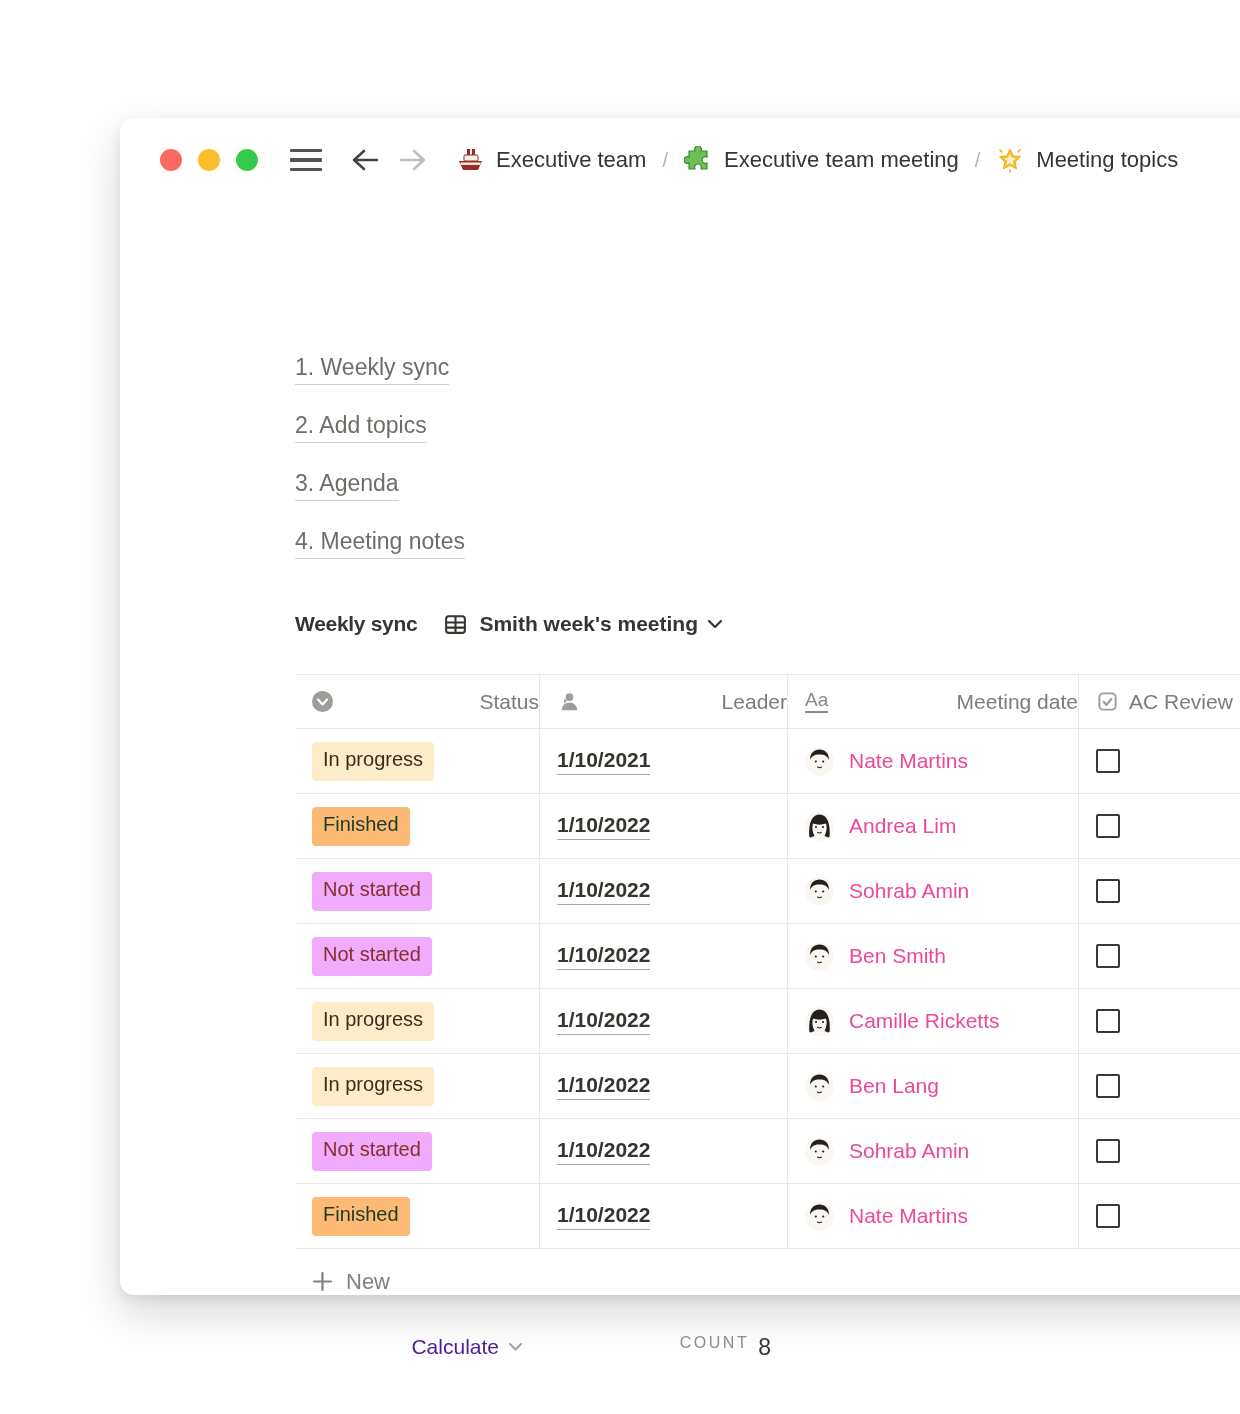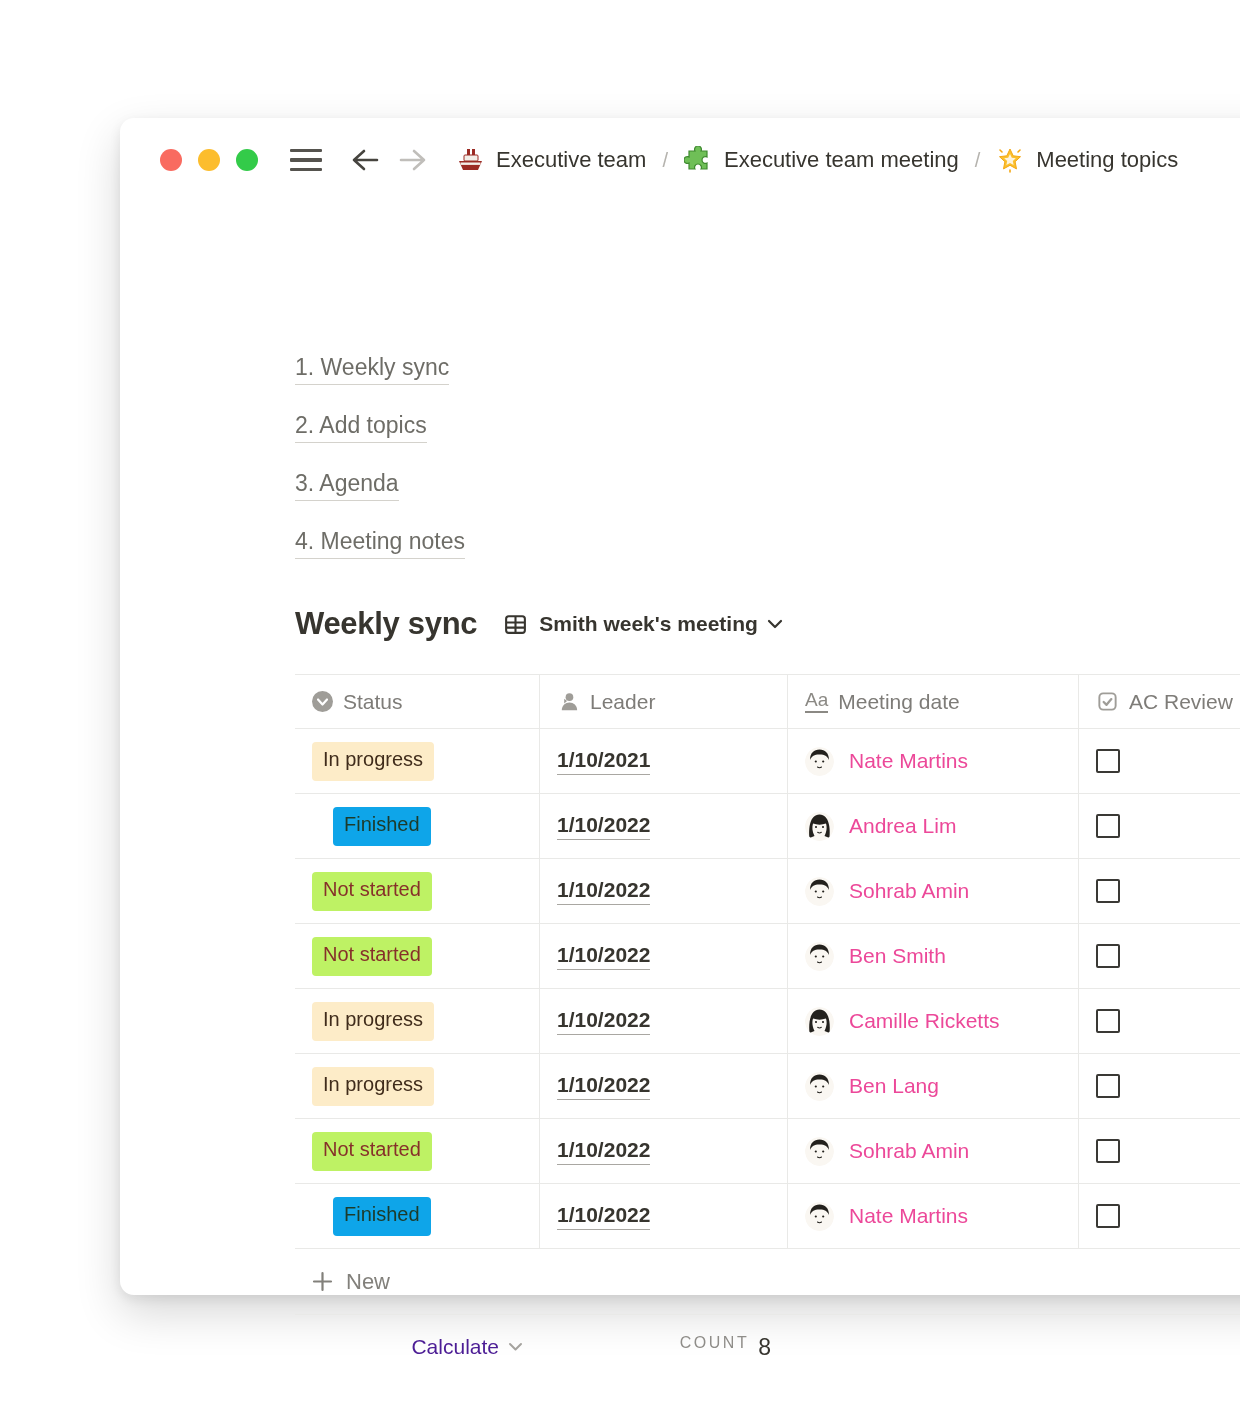--- a/index.html
+++ b/index.html
@@ -39,37 +39,37 @@
   .toc { padding-top: 60px; }
   .toc-item { margin-bottom: 24px; height: 34px; }
   .toc-link {
     display: inline-block;
     font-size: 23px; color: #6e6d67;
     padding-bottom: 3px;
     border-bottom: 1.5px solid #d4d2cc;
     cursor: pointer;
   }
   .db-head { margin-top: 40px; height: 44px; display: flex; align-items: center; }
-  .db-title { font-size: 31px; font-weight: 700; letter-spacing: -0.3px; color: #37352f; }
+  .db-title { font-size: 21px; font-weight: 700; letter-spacing: -0.3px; color: #37352f; }
   .db-view { margin-left: 26px; display: flex; align-items: center; cursor: pointer; }
   .db-view .view-icon { width: 25px; height: 25px; margin-right: 11px; display: inline-flex; }
   .db-view .view-label { font-size: 21px; font-weight: 700; color: #37352f; }
   .db-view .view-chevron { margin-left: 9px; display: inline-flex; }
   
   .table { margin-top: 28px; width: 1245px; border-top: 1px solid #e9e9e7; }
   .trow { display: grid; grid-template-columns: 245px 248px 291px 1fr; align-items: center; border-bottom: 1px solid #e9e9e7; }
   .trow > .cell { height: 100%; display: flex; align-items: center; padding-left: 17px; }
-  .trow > .cell.bordered { border-right: 1px solid #e9e9e7; }
+  .trow > .cell.bordered { border-right: 1px solid #e9e9e7; justify-content: space-between; }
   .thead { height: 54px; color: #7e7c78; font-size: 21px; }
   .thead .hicon { margin-right: 10px; display: inline-flex; align-items: center; }
   .tbodyrow { height: 65px; }
   .badge { font-size: 20px; line-height: 1; padding: 7px 11px 12px; border-radius: 4px; white-space: nowrap; }
   .badge.yellow { background: #fdecc8; color: #402c1b; }
-  .badge.green  { background: #0ea5e9; color: #1d3b2a; margin-left: 21px; }
-  .badge.red    { background: #bef264; color: #86302a; }
+  .badge.green  { background: #fdba74; color: #1d3b2a; }
+  .badge.red    { background: #f0abfc; color: #86302a; }
   .date-link { font-size: 21px; font-weight: 700; color: #37352f; padding-bottom: 2px; border-bottom: 1.5px solid #a9a7a2; cursor: pointer; }
   .leader { display: flex; align-items: center; cursor: pointer; }
   .avatar { width: 29px; height: 29px; margin-right: 15px; border-radius: 50%; overflow: hidden; flex: none; }
   .leader-name { font-size: 21px; color: #ec4899; }
   .rowcheck { width: 24px; height: 24px; border: 2.5px solid #3a3935; border-radius: 2px; background: #fff; cursor: pointer; }
   .select-icon { width: 21px; height: 21px; border-radius: 50%; background: #9f9d98; display: inline-flex; align-items: center; justify-content: center; }
   .aa-icon { font-size: 19px; color: #8b8984; border-bottom: 2px solid #8b8984; line-height: 1.05; padding-bottom: 1px; font-weight: 400; }
   .newrow { height: 66px; display: flex; align-items: center; padding-left: 17px; border-bottom: 1px solid #e9e9e7; color: #82807b; cursor: pointer; }
   .newrow .plus { margin-right: 13px; display: inline-flex; }
   .newrow .newlabel { font-size: 22px; }

